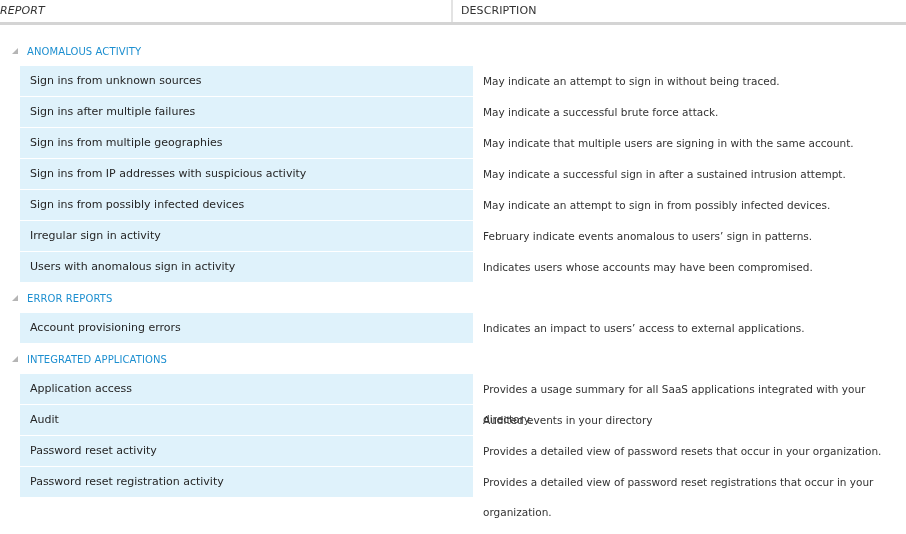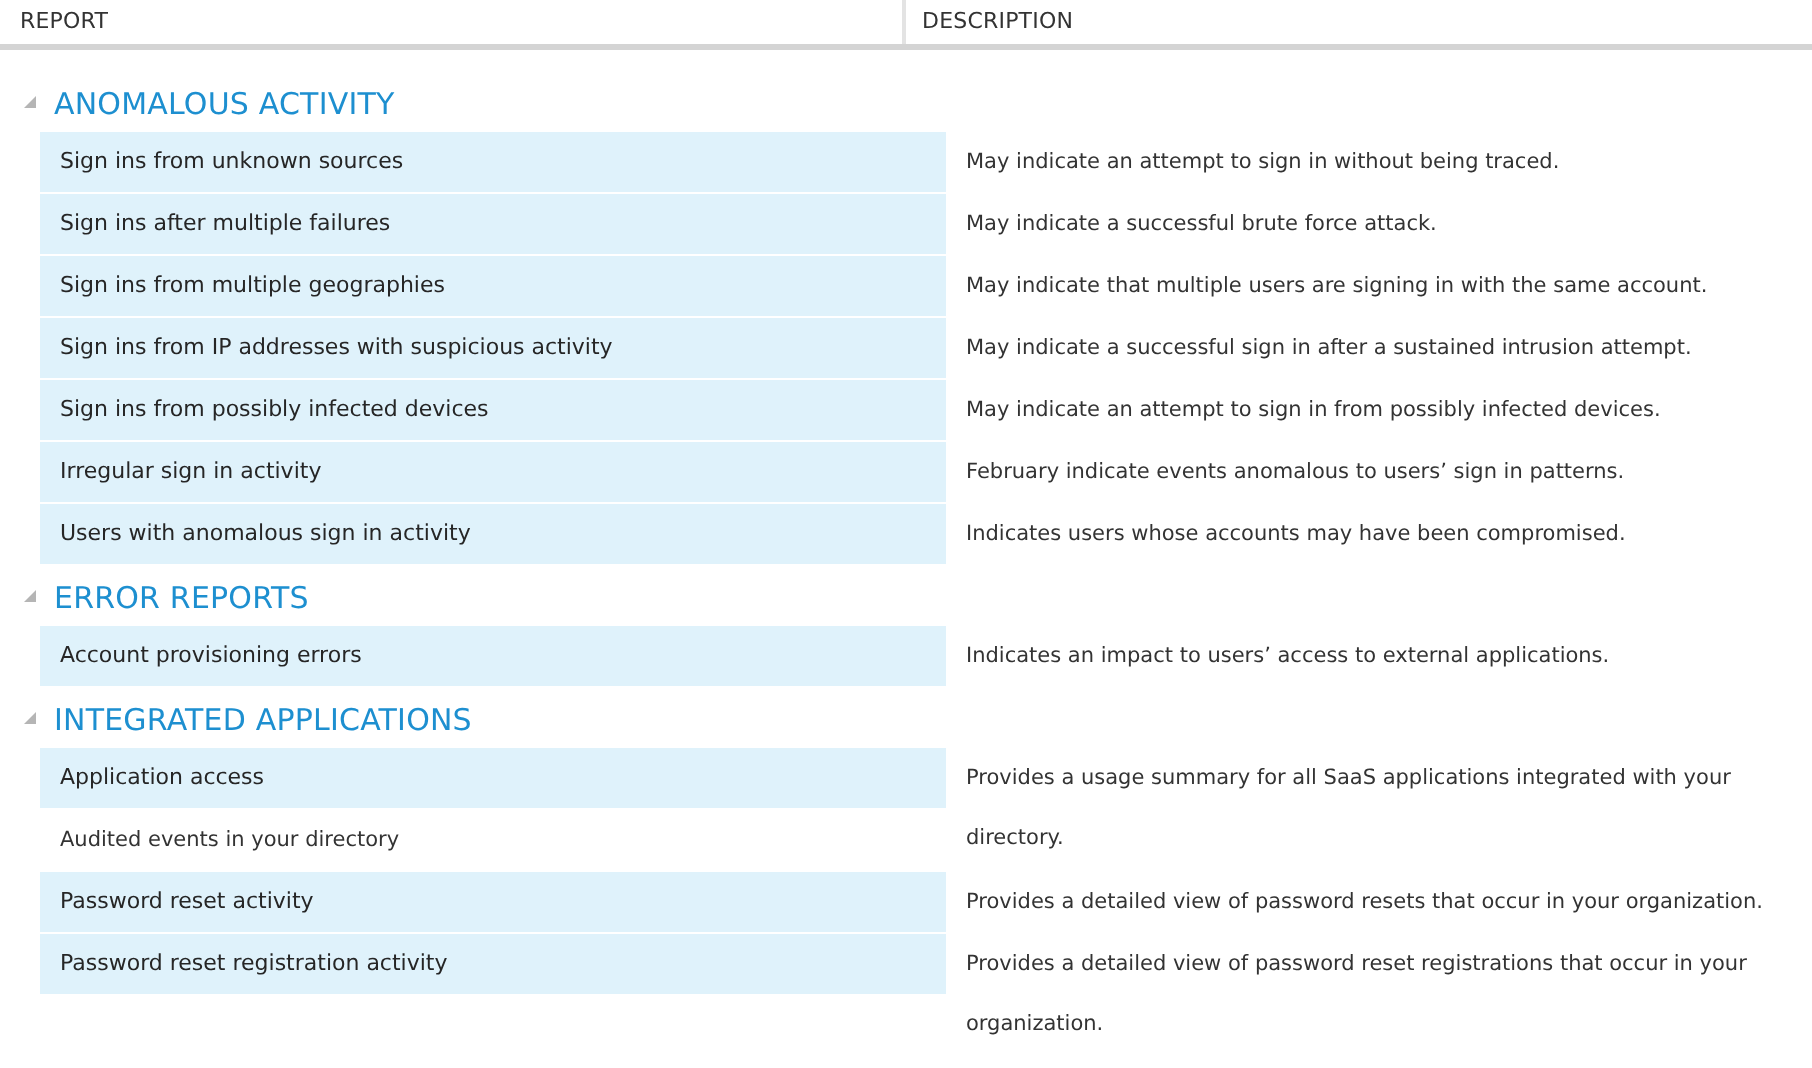--- a/index.html
+++ b/index.html
@@ -3,29 +3,29 @@
   <meta charset="utf-8">
   <style>
     * { box-sizing: border-box; margin: 0; padding: 0; }
     html, body { width: 906px; height: 534px; background: #ffffff; overflow: hidden; }
     body { font-family: "DejaVu Sans", "Liberation Sans", sans-serif; font-size: 11px; color: #2b2b2b; }
     .header {
       position: absolute; left: 0; top: 0; width: 906px; height: 25px;
       border-bottom: 3px solid #d4d4d4; display: flex;
     }
     .hcell { height: 22px; line-height: 22px; font-size: 11px; color: #333; letter-spacing: 0.1px; }
-    .hcell.report { width: 453px; padding-left: 10px; border-right: 2px solid #e3e3e3; }
+    .hcell.report { width: 453px; border-right: 2px solid #e3e3e3; font-style: italic; }
     .hcell.desc { padding-left: 8px; }
     .table { position: absolute; left: 0; top: 36px; width: 906px; }
     .group { height: 30px; display: flex; align-items: center; }
     .caret {
       width: 0; height: 0; margin-left: 12px; margin-right: 9px;
       border-left: 6px solid transparent; border-bottom: 6px solid #b5b5b5;
     }
-    .group-label { color: #1d8fd0; font-size: 15px; letter-spacing: 0.1px; padding-top: 1px; }
+    .group-label { color: #1d8fd0; font-size: 10px; letter-spacing: 0.1px; padding-top: 1px; }
     .row { height: 31px; display: flex; padding-left: 20px; }
     .cell-report {
       width: 453px; height: 30px; background: #dff2fb; line-height: 30px;
       padding-left: 10px; color: #262626; font-size: 11px; cursor: pointer;
     }
     .cell-desc {
       flex: 1; height: 30px; line-height: 30px; padding-left: 10px; color: #333; font-size: 10.5px;
     }
   </style>
 </head>
@@ -83,20 +83,21 @@
   <div class="group">
     <span class="caret"></span>
     <span class="group-label">INTEGRATED APPLICATIONS</span>
   </div>
   <div class="row">
     <div class="cell-report">Application access</div>
     <div class="cell-desc">Provides a usage summary for all SaaS applications integrated with your directory.</div>
   </div>
 
   <div class="row">
+    <div class="cell-report">Audit</div>
     <div class="cell-desc">Audited events in your directory</div>
   </div>
   <div class="row">
     <div class="cell-report">Password reset activity</div>
     <div class="cell-desc">Provides a detailed view of password resets that occur in your organization.</div>
   </div>
   <div class="row">
     <div class="cell-report">Password reset registration activity</div>
     <div class="cell-desc">Provides a detailed view of password reset registrations that occur in your organization.</div>
   </div>

